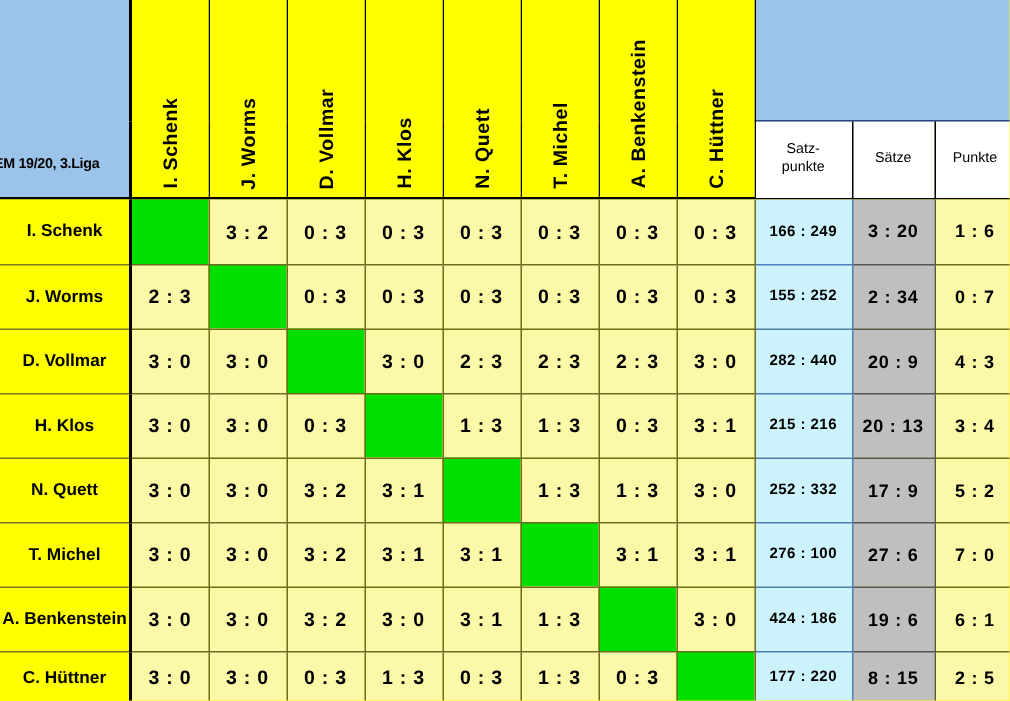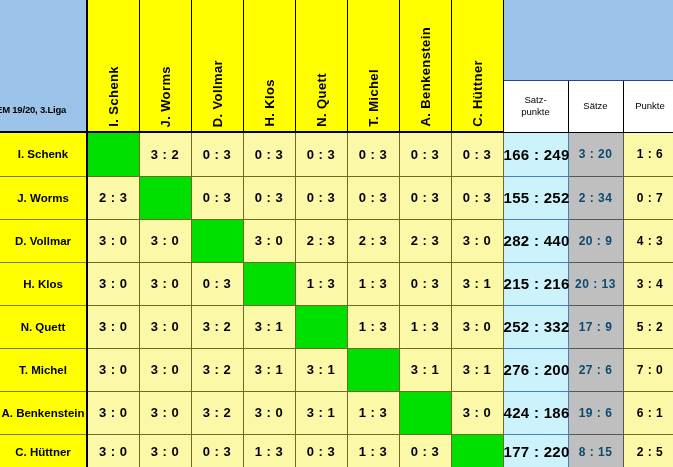--- a/index.html
+++ b/index.html
@@ -86,29 +86,29 @@
     letter-spacing:0.5px;
     white-space:nowrap;
   }
   .res.diag{background:#00e000;}
   .satzp{
     background:#ccf2fb;
     border-left:1px solid #4a7ebb;
     border-right:1px solid #4a7ebb;
     border-bottom:1px solid #4a7ebb;
     text-align:center;
-    font-size:15px;font-weight:bold;color:#000;
+    font-size:10px;font-weight:bold;color:#000;
     letter-spacing:0.3px;white-space:nowrap;
   }
   .saetze{
     background:#bfbfbf;
     border-right:1px solid #555;
     border-bottom:1px solid #555;
     text-align:center;
-    font-size:12px;font-weight:bold;color:#0c4a6e;
+    font-size:12px;font-weight:bold;color:#000000;
     letter-spacing:0.5px;white-space:nowrap;
   }
   .punkte{
     background:#fbf8a8;
     border-right:1px solid #6d6d22;
     border-bottom:1px solid #6d6d22;
     text-align:center;
     font-size:12px;font-weight:bold;color:#000;
     letter-spacing:0.5px;white-space:nowrap;
   }
@@ -266,21 +266,21 @@
         <tr class="drow">
           <td class="namecell">T. Michel</td>
           <td class="res">3 : 0</td>
           <td class="res">3 : 0</td>
           <td class="res">3 : 2</td>
           <td class="res">3 : 1</td>
           <td class="res">3 : 1</td>
           <td class="res diag"></td>
           <td class="res">3 : 1</td>
           <td class="res">3 : 1</td>
-          <td class="satzp">276 : 200</td>
+          <td class="satzp">276 : 100</td>
           <td class="saetze">27 : 6</td>
           <td class="punkte">7 : 0</td>
         </tr>
         <tr class="drow">
           <td class="namecell">A. Benkenstein</td>
           <td class="res">3 : 0</td>
           <td class="res">3 : 0</td>
           <td class="res">3 : 2</td>
           <td class="res">3 : 0</td>
           <td class="res">3 : 1</td>

